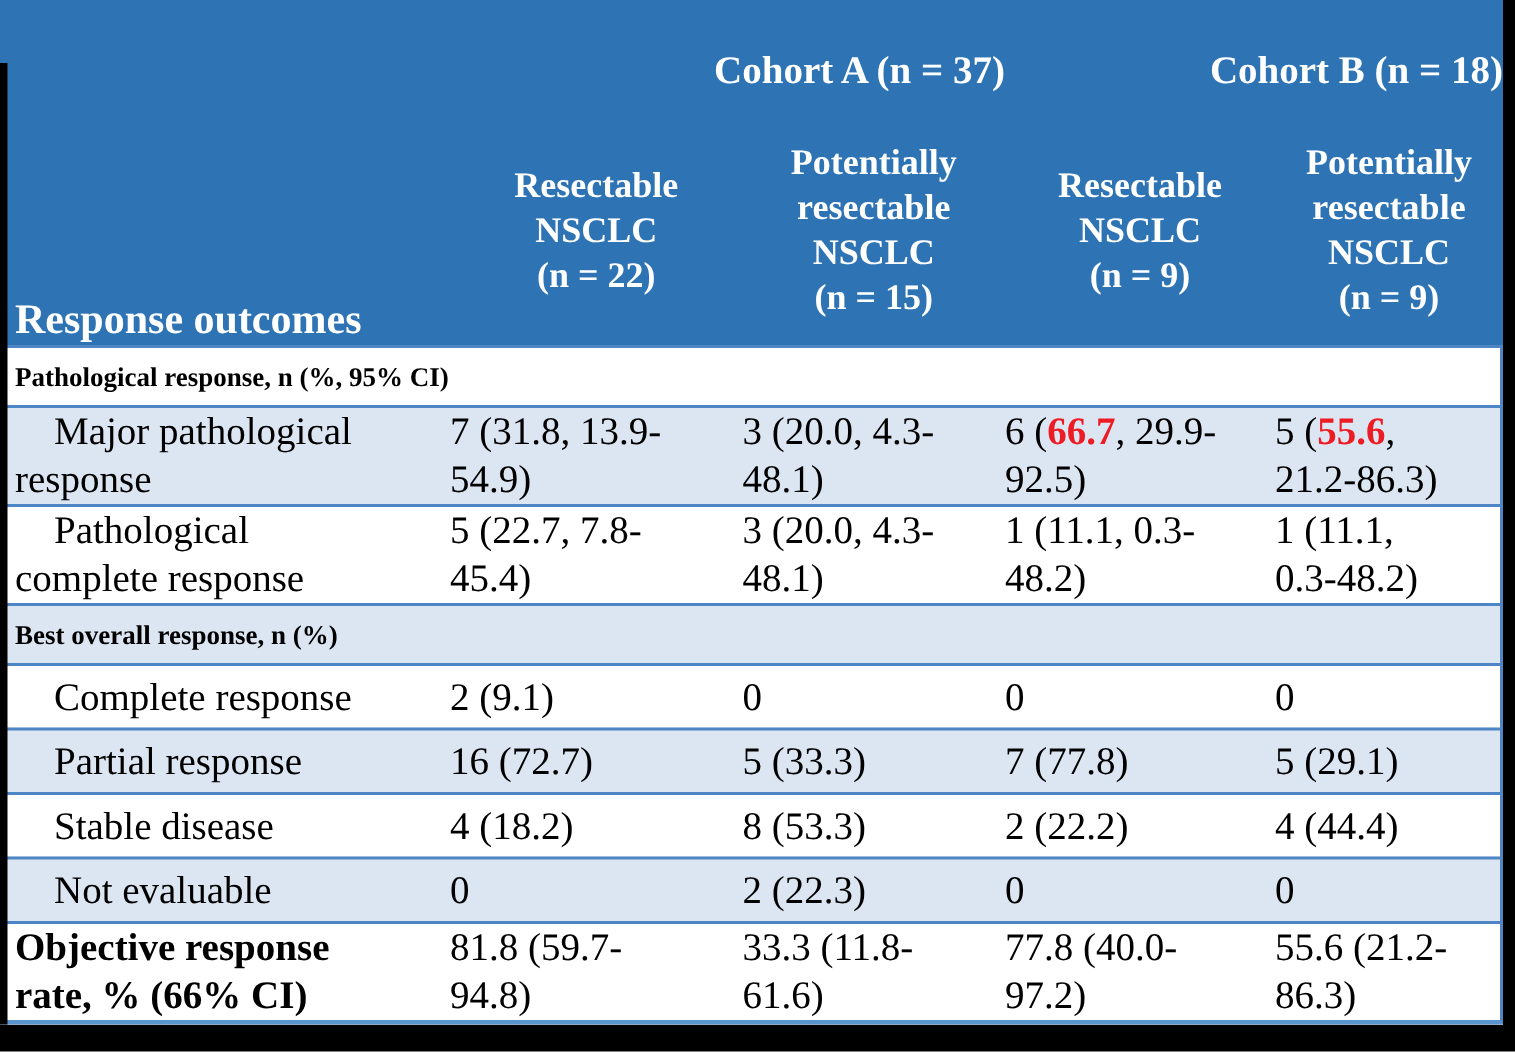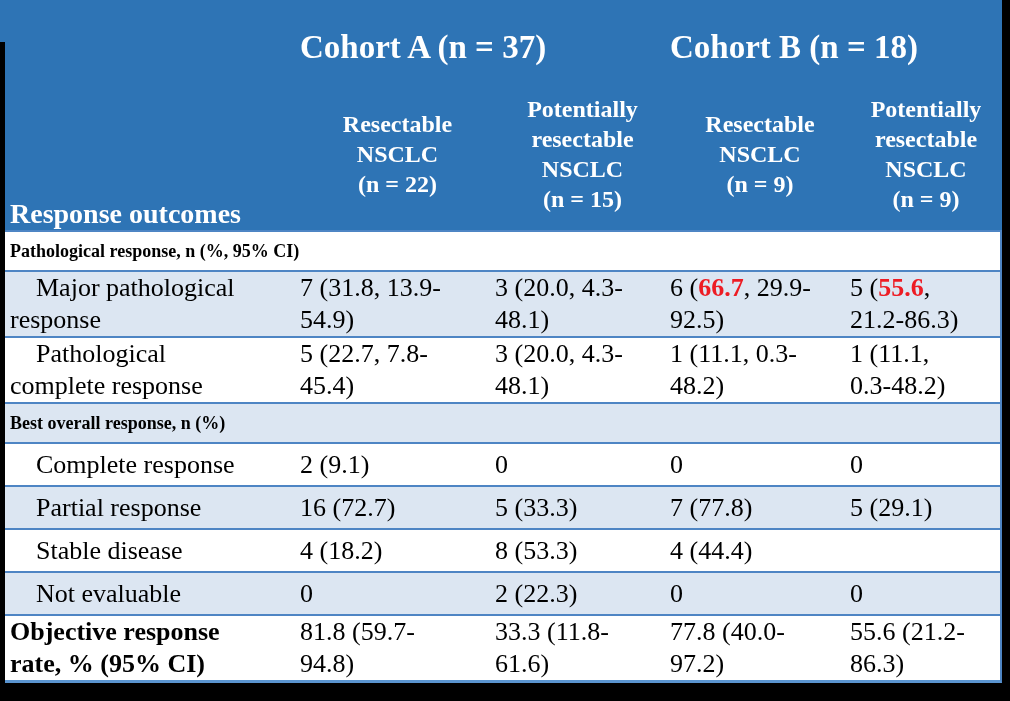--- a/index.html
+++ b/index.html
@@ -33,22 +33,22 @@
     background:var(--header-bg);
     color:var(--header-text);
     font-weight:bold;
   }
   .corner{
     grid-column:1;grid-row:1/3;
     display:flex;align-items:flex-end;
     padding-left:10px;font-size:28px;
   }
   .cohort{
-    display:flex;align-items:center;justify-content:flex-start;
-    font-size:33px;
+    display:flex;align-items:center;justify-content:flex-end;
+    font-size:26px;
     margin-top:16px;
   }
   .cohort-a{grid-column:2/4;grid-row:1;}
   .cohort-b{grid-column:4/6;grid-row:1;}
   .sub{
     grid-row:2;
     display:flex;align-items:center;justify-content:center;
     font-size:24px;line-height:30px;text-align:center;
   }
   .sub span{white-space:pre-line;}
@@ -224,20 +224,23 @@
         <div class="cell label-cell">
           <div class="txt indent">Stable disease</div>
         </div>
         <div class="cell value-cell">
           <div class="txt">4 (18.2)</div>
         </div>
         <div class="cell value-cell">
           <div class="txt">8 (53.3)</div>
         </div>
         <div class="cell value-cell">
+          <div class="txt">2 (22.2)</div>
+        </div>
+        <div class="cell value-cell">
           <div class="txt">4 (44.4)</div>
         </div>
       </div>
       <div class="trow stripe r-one">
         <div class="cell label-cell">
           <div class="txt indent">Not evaluable</div>
         </div>
         <div class="cell value-cell">
           <div class="txt">0</div>
         </div>
@@ -247,21 +250,21 @@
         <div class="cell value-cell">
           <div class="txt">0</div>
         </div>
         <div class="cell value-cell">
           <div class="txt">0</div>
         </div>
       </div>
       <div class="trow r-two">
         <div class="cell label-cell">
           <div class="txt bold">Objective response
-rate, % (95% CI)</div>
+rate, % (66% CI)</div>
         </div>
         <div class="cell value-cell">
           <div class="txt">81.8 (59.7-
 94.8)</div>
         </div>
         <div class="cell value-cell">
           <div class="txt">33.3 (11.8-
 61.6)</div>
         </div>
         <div class="cell value-cell">

